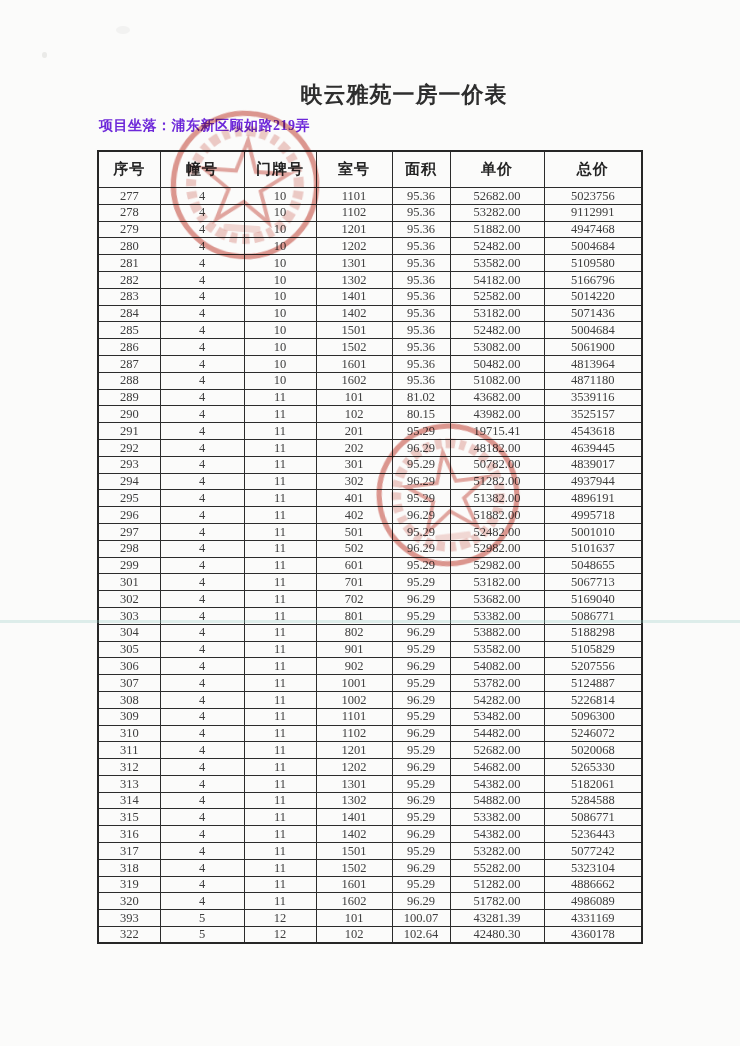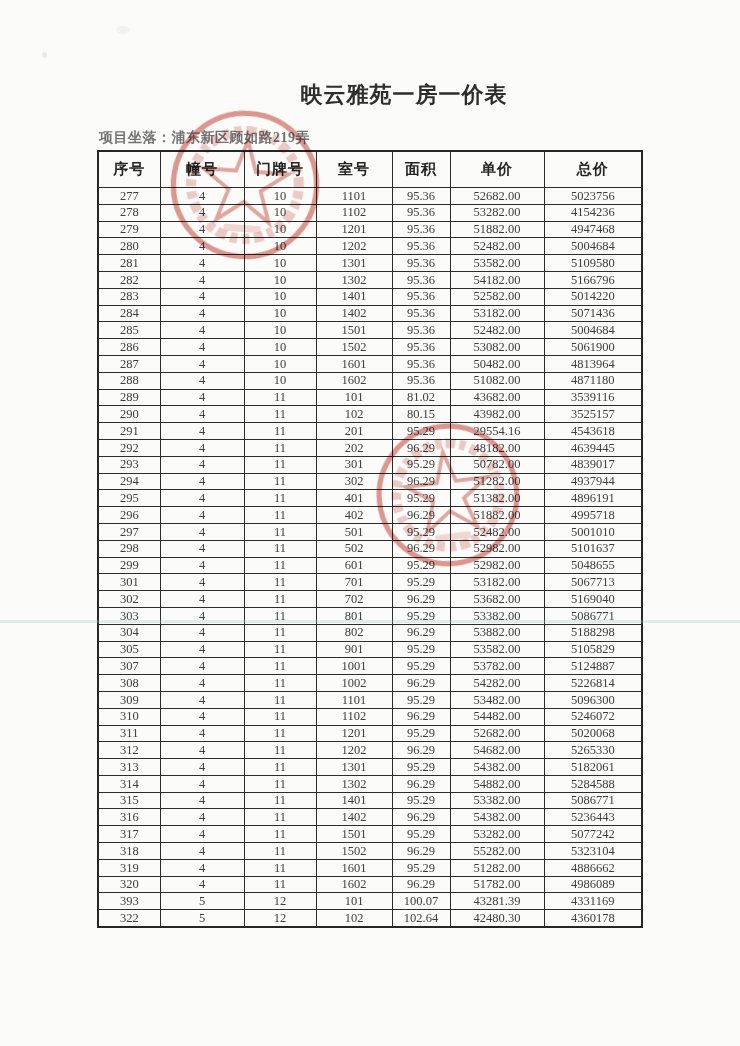--- a/index.html
+++ b/index.html
@@ -6,22 +6,22 @@
   body{
     width:740px;height:1046px;background:#fbfbfa;overflow:hidden;position:relative;
     font-family:"Liberation Serif","DejaVu Serif",serif;color:#3a3a3a;
   }
   .page{position:absolute;inset:0;}
   .doc-title{
     position:absolute;top:80px;left:0;width:740px;text-align:center;
     font-size:22px;font-weight:700;color:#2e2e2e;letter-spacing:1px;margin-left:34px;
   }
   .location-line{
-    position:absolute;top:129px;left:99px;
-    font-size:14px;font-weight:700;color:#737373;letter-spacing:.5px;
+    position:absolute;top:117px;left:99px;
+    font-size:14px;font-weight:700;color:#6d28d9;letter-spacing:.5px;
   }
   table.price-table{
     position:absolute;top:150px;left:97px;width:544px;
     border-collapse:collapse;table-layout:fixed;
     background:transparent;
     border-radius:21px;
   }
   .price-table th,.price-table td{
     border:1px solid #2c2c2c;text-align:center;vertical-align:middle;
     padding:0;overflow:hidden;white-space:nowrap;
@@ -86,21 +86,21 @@
       <td>52682.00</td>
       <td>5023756</td>
     </tr>
         <tr>
       <td>278</td>
       <td>4</td>
       <td>10</td>
       <td>1102</td>
       <td>95.36</td>
       <td>53282.00</td>
-      <td>4154236</td>
+      <td>9112991</td>
     </tr>
         <tr>
       <td>279</td>
       <td>4</td>
       <td>10</td>
       <td>1201</td>
       <td>95.36</td>
       <td>51882.00</td>
       <td>4947468</td>
     </tr>
@@ -202,21 +202,21 @@
       <td>80.15</td>
       <td>43982.00</td>
       <td>3525157</td>
     </tr>
         <tr>
       <td>291</td>
       <td>4</td>
       <td>11</td>
       <td>201</td>
       <td>95.29</td>
-      <td>29554.16</td>
+      <td>19715.41</td>
       <td>4543618</td>
     </tr>
         <tr>
       <td>292</td>
       <td>4</td>
       <td>11</td>
       <td>202</td>
       <td>96.29</td>
       <td>48182.00</td>
       <td>4639445</td>
@@ -321,20 +321,29 @@
       <td>5188298</td>
     </tr>
         <tr>
       <td>305</td>
       <td>4</td>
       <td>11</td>
       <td>901</td>
       <td>95.29</td>
       <td>53582.00</td>
       <td>5105829</td>
+    </tr>
+        <tr>
+      <td>306</td>
+      <td>4</td>
+      <td>11</td>
+      <td>902</td>
+      <td>96.29</td>
+      <td>54082.00</td>
+      <td>5207556</td>
     </tr>
         <tr>
       <td>307</td>
       <td>4</td>
       <td>11</td>
       <td>1001</td>
       <td>95.29</td>
       <td>53782.00</td>
       <td>5124887</td>
     </tr>

